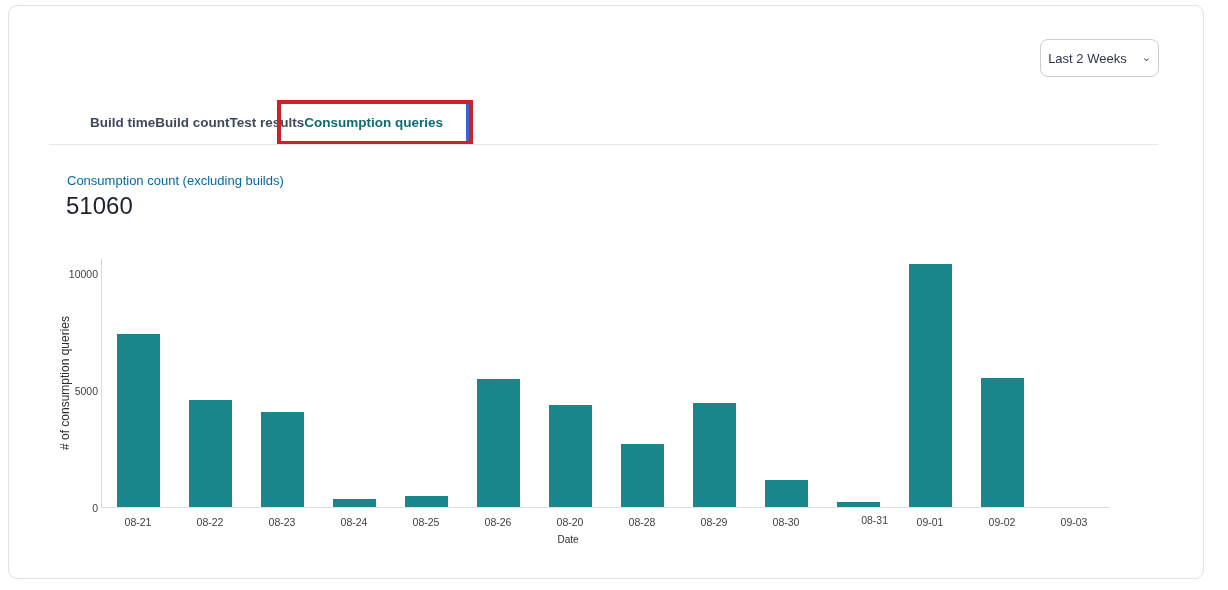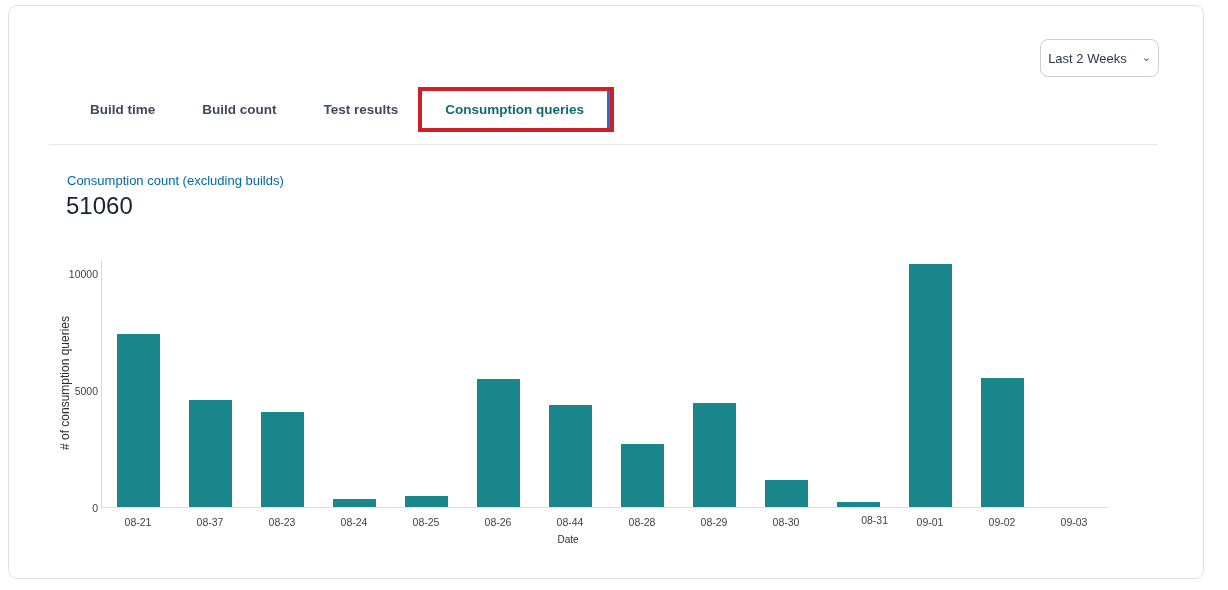--- a/index.html
+++ b/index.html
@@ -15,21 +15,21 @@
   .range-dropdown {
     position:absolute; left:1031px; top:33px; width:119px; height:38px;
     border:1px solid #c9cdd4; border-radius:8px; background:#ffffff;
     display:flex; align-items:center; justify-content:center; gap:15px;
     font-size:13px; color:#2b3646; cursor:pointer;
   }
   .range-dropdown .chev {
     font-size:11px; color:#4a5568; transform:translateY(-1px);
   }
   .tabs {
-    position:absolute; left:81px; top:94px; display:flex; gap:47px;
+    position:absolute; left:81px; top:107px; display:flex; 
   }
   .tab {
     position:relative; font-size:13.5px; font-weight:600; color:#3e4a5c;
     line-height:20px; cursor:pointer; white-space:nowrap;
   }
   .tab.active { color:#0e6b72; }
   .annotation-box {
     position:absolute; left:-27px; right:-30px; top:-13px; bottom:-12px;
     border:4px solid #cb2127; pointer-events:none;
   }
@@ -105,31 +105,31 @@
     <div class="y-axis-title-wrap">
       <div class="y-axis-title"># of consumption queries</div>
     </div>
     <div class="x-axis-title">Date</div>
   <div class="ytick-label" style="top: 243px;">0</div>
       <div class="ytick-label" style="top: 126px;">5000</div>
       <div class="ytick-label" style="top: 9px;">10000</div>
       <div class="bar" style="left: 14.5px; width: 43px; height: 173px; background: rgb(24, 134, 139);"></div>
       <div class="xtick-label" style="left: 6px; top: 257px;">08-21</div>
       <div class="bar" style="left: 86.5px; width: 43px; height: 107px; background: rgb(24, 134, 139);"></div>
-      <div class="xtick-label" style="left: 78px; top: 257px;">08-37</div>
+      <div class="xtick-label" style="left: 78px; top: 257px;">08-22</div>
       <div class="bar" style="left: 158.5px; width: 43px; height: 95px; background: rgb(24, 134, 139);"></div>
       <div class="xtick-label" style="left: 150px; top: 257px;">08-23</div>
       <div class="bar" style="left: 230.5px; width: 43px; height: 8px; background: rgb(24, 134, 139);"></div>
       <div class="xtick-label" style="left: 222px; top: 257px;">08-24</div>
       <div class="bar" style="left: 302.5px; width: 43px; height: 11px; background: rgb(24, 134, 139);"></div>
       <div class="xtick-label" style="left: 294px; top: 257px;">08-25</div>
       <div class="bar" style="left: 374.5px; width: 43px; height: 128px; background: rgb(24, 134, 139);"></div>
       <div class="xtick-label" style="left: 366px; top: 257px;">08-26</div>
       <div class="bar" style="left: 446.5px; width: 43px; height: 102px; background: rgb(24, 134, 139);"></div>
-      <div class="xtick-label" style="left: 438px; top: 257px;">08-44</div>
+      <div class="xtick-label" style="left: 438px; top: 257px;">08-20</div>
       <div class="bar" style="left: 518.5px; width: 43px; height: 63px; background: rgb(24, 134, 139);"></div>
       <div class="xtick-label" style="left: 510px; top: 257px;">08-28</div>
       <div class="bar" style="left: 590.5px; width: 43px; height: 104px; background: rgb(24, 134, 139);"></div>
       <div class="xtick-label" style="left: 582px; top: 257px; text-align: center;">08-29</div>
       <div class="bar" style="left: 662.5px; width: 43px; height: 27px; background: rgb(24, 134, 139);"></div>
       <div class="xtick-label" style="left: 654px; top: 257px;">08-30</div>
       <div class="bar" style="left: 734.5px; width: 43px; height: 5px; background: rgb(24, 134, 139);"></div>
       <div class="xtick-label" style="left: 726px; top: 255px; text-align: right;">08-31</div>
       <div class="bar" style="left: 806.5px; width: 43px; height: 243px; background: rgb(24, 134, 139);"></div>
       <div class="xtick-label" style="left: 798px; top: 257px;">09-01</div>

